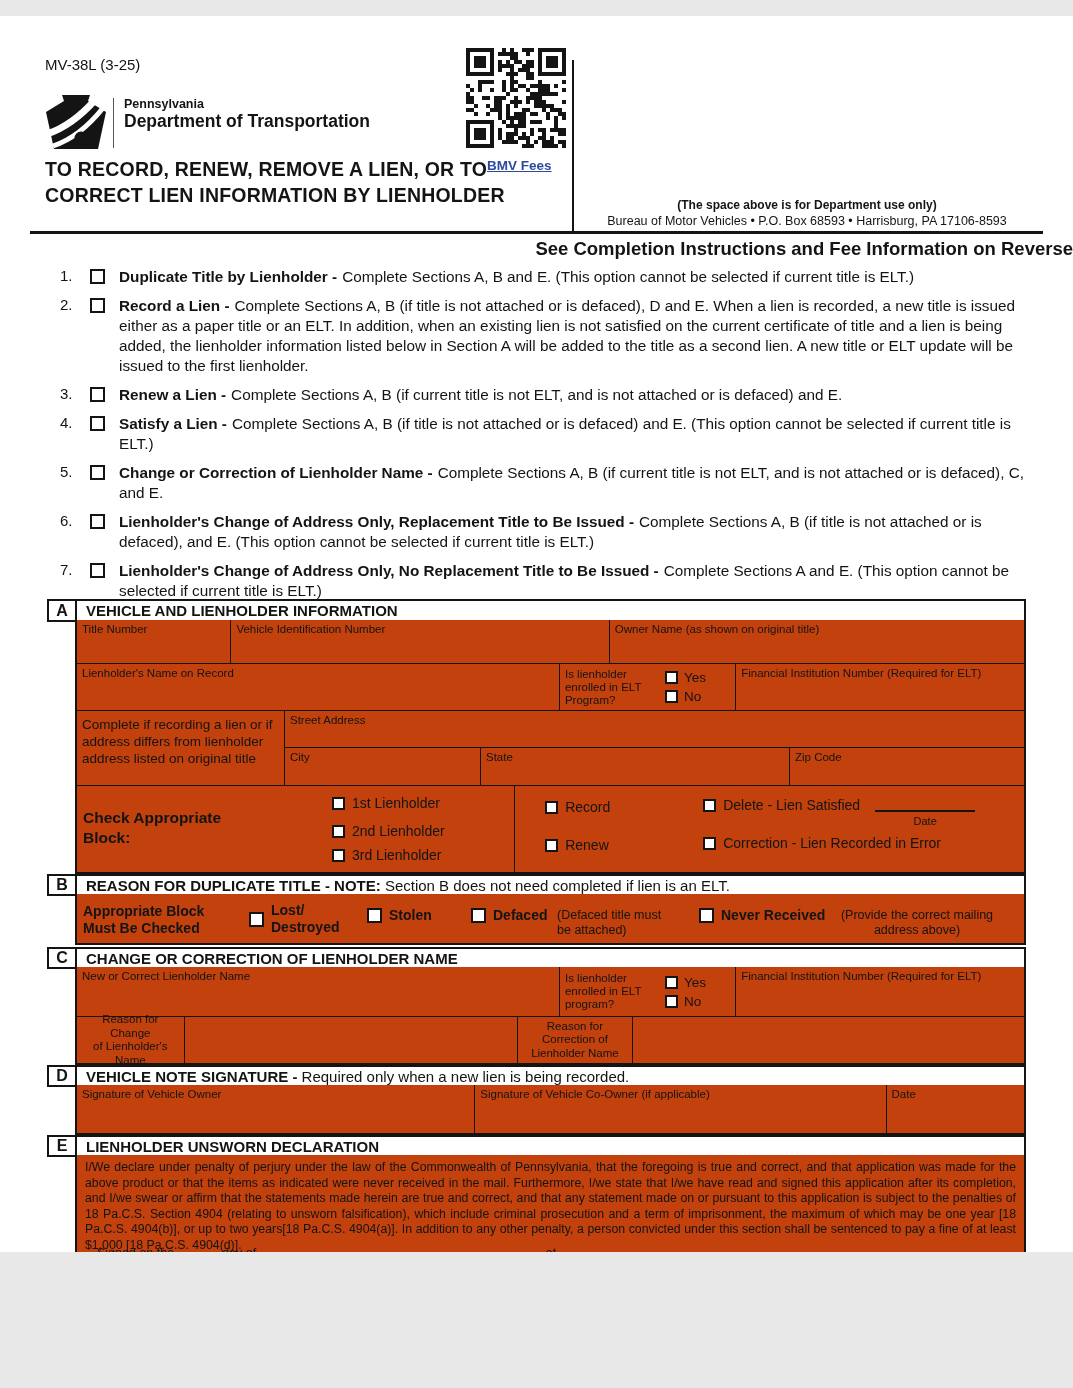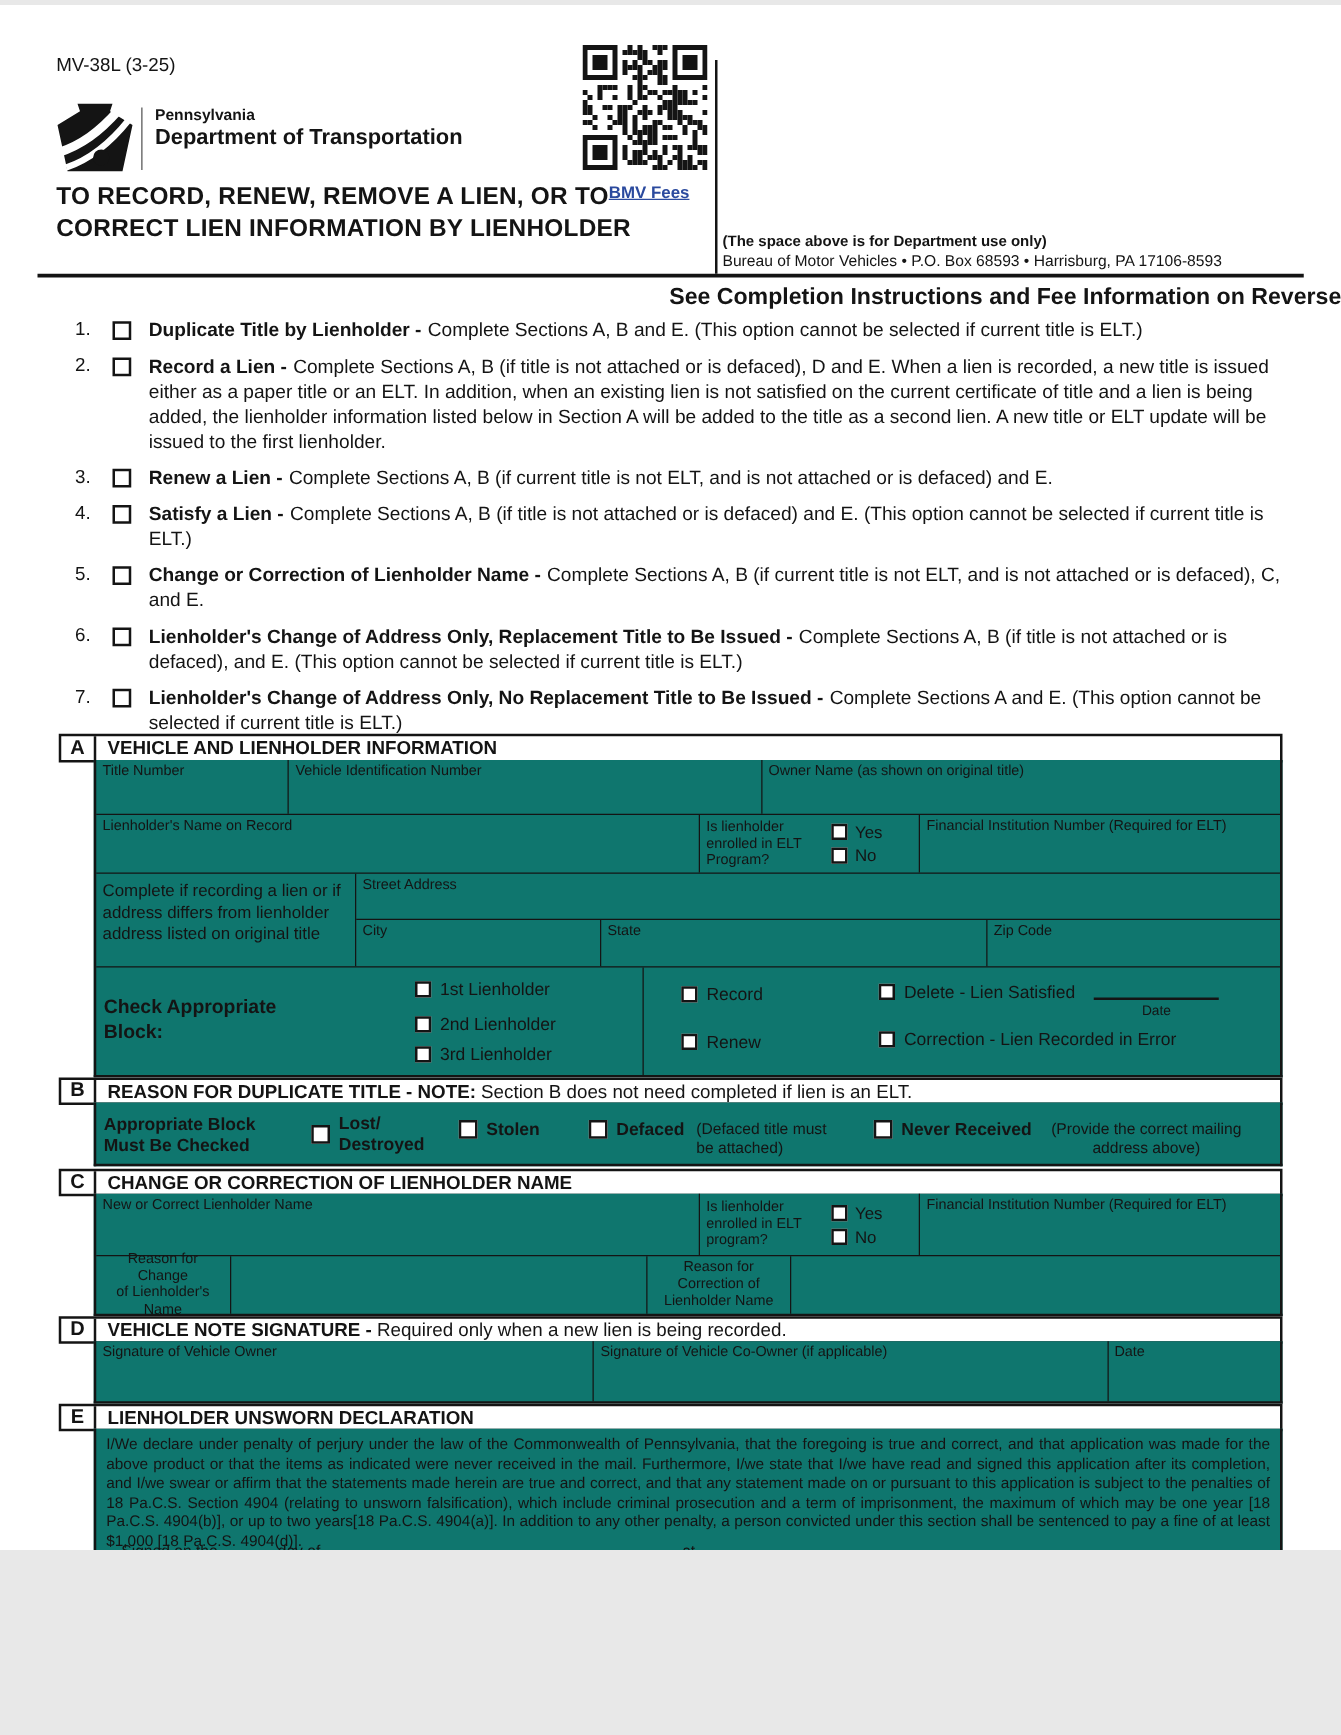--- a/index.html
+++ b/index.html
@@ -1,47 +1,47 @@
 <!DOCTYPE html>
 <html><head>
 <meta charset="utf-8">
 <style>
   *{margin:0;padding:0;box-sizing:border-box}
   body{background:#e8e8e8;font-family:"Liberation Sans",sans-serif}
-  .page{position:relative;width:1073px;height:1236px;background:#fff;color:#141414;margin:4px auto;overflow:hidden}
+  .page{position:relative;width:1073px;height:1236px;background:#fff;color:#141414;margin:16px auto;overflow:hidden}
   .abs{position:absolute}
   .b{font-weight:bold}
   .pre{white-space:pre-line}
   
   .cb{display:inline-block;width:13px;height:13px;border:2px solid #141414;background:#fff;flex:none}
   .cb.lg{width:15px;height:15px}
   .cbi{display:flex;align-items:center;gap:7px;font-size:14px;line-height:16px}
   
   .form-number{font-size:15px}
   .titleblock{font-weight:bold;font-size:19.5px;line-height:26px;letter-spacing:.2px}
   .bmv{color:#2b4a9e;font-weight:bold;font-size:13.5px;text-decoration:underline;cursor:pointer}
-  .deptuse{width:458px;}
+  .deptuse{width:458px;text-align:center}
   .deptuse .l1{font-weight:bold;font-size:12px}
   .deptuse .l2{font-size:12.5px;margin-top:2px}
   .hrule{background:#141414;height:3px}
   .vsep{background:#141414;width:2px}
   .instr{width:1073px;text-align:right;font-weight:bold;font-size:18.5px}
   
   .opt{display:flex;margin-bottom:9px}
   .optnum{width:30px;font-size:15px;flex:none}
   .optcb{margin:2px 14px 0 0}
   .opttext{flex:1;font-size:15.3px;line-height:20px}
   .opttext .b{margin-right:5px}
   
   .sec{position:absolute;left:47px;width:979px}
   .secbar{display:flex;border:2px solid #141414;background:#fff;align-items:stretch}
   .secletter{width:28px;border-right:2px solid #141414;display:flex;align-items:center;justify-content:center;font-weight:bold;font-size:16px;flex:none}
   .sectitle{flex:1;display:flex;align-items:center;padding-left:9px;font-size:15px}
   .sectitle span{white-space:pre}
-  .tbl{border:2px solid #141414;border-top:none;margin-left:28px;width:951px;background:#0f766e}
+  .tbl{border:2px solid #141414;border-top:none;margin-left:28px;width:951px;background:#c2410c}
   .trow{display:flex;border-bottom:1.5px solid #141414}
   .trow:last-child{border-bottom:none}
   .cell{border-right:1.5px solid #141414;padding:3px 5px;position:relative}
   .cell:last-child{border-right:none}
   .lbl{font-size:11.5px;line-height:13px;display:block}
   .eltwrap{display:flex;gap:8px;align-items:center;height:100%}
   .yn{display:flex;flex-direction:column;gap:4px}
   .ynrow{display:flex;align-items:center;gap:6px;font-size:13.5px}
   .ctr{display:flex;align-items:center;justify-content:center;text-align:center;white-space:pre-line;font-size:11.5px;line-height:13.5px}
   .subrow{display:flex;border-bottom:1.5px solid #141414}

